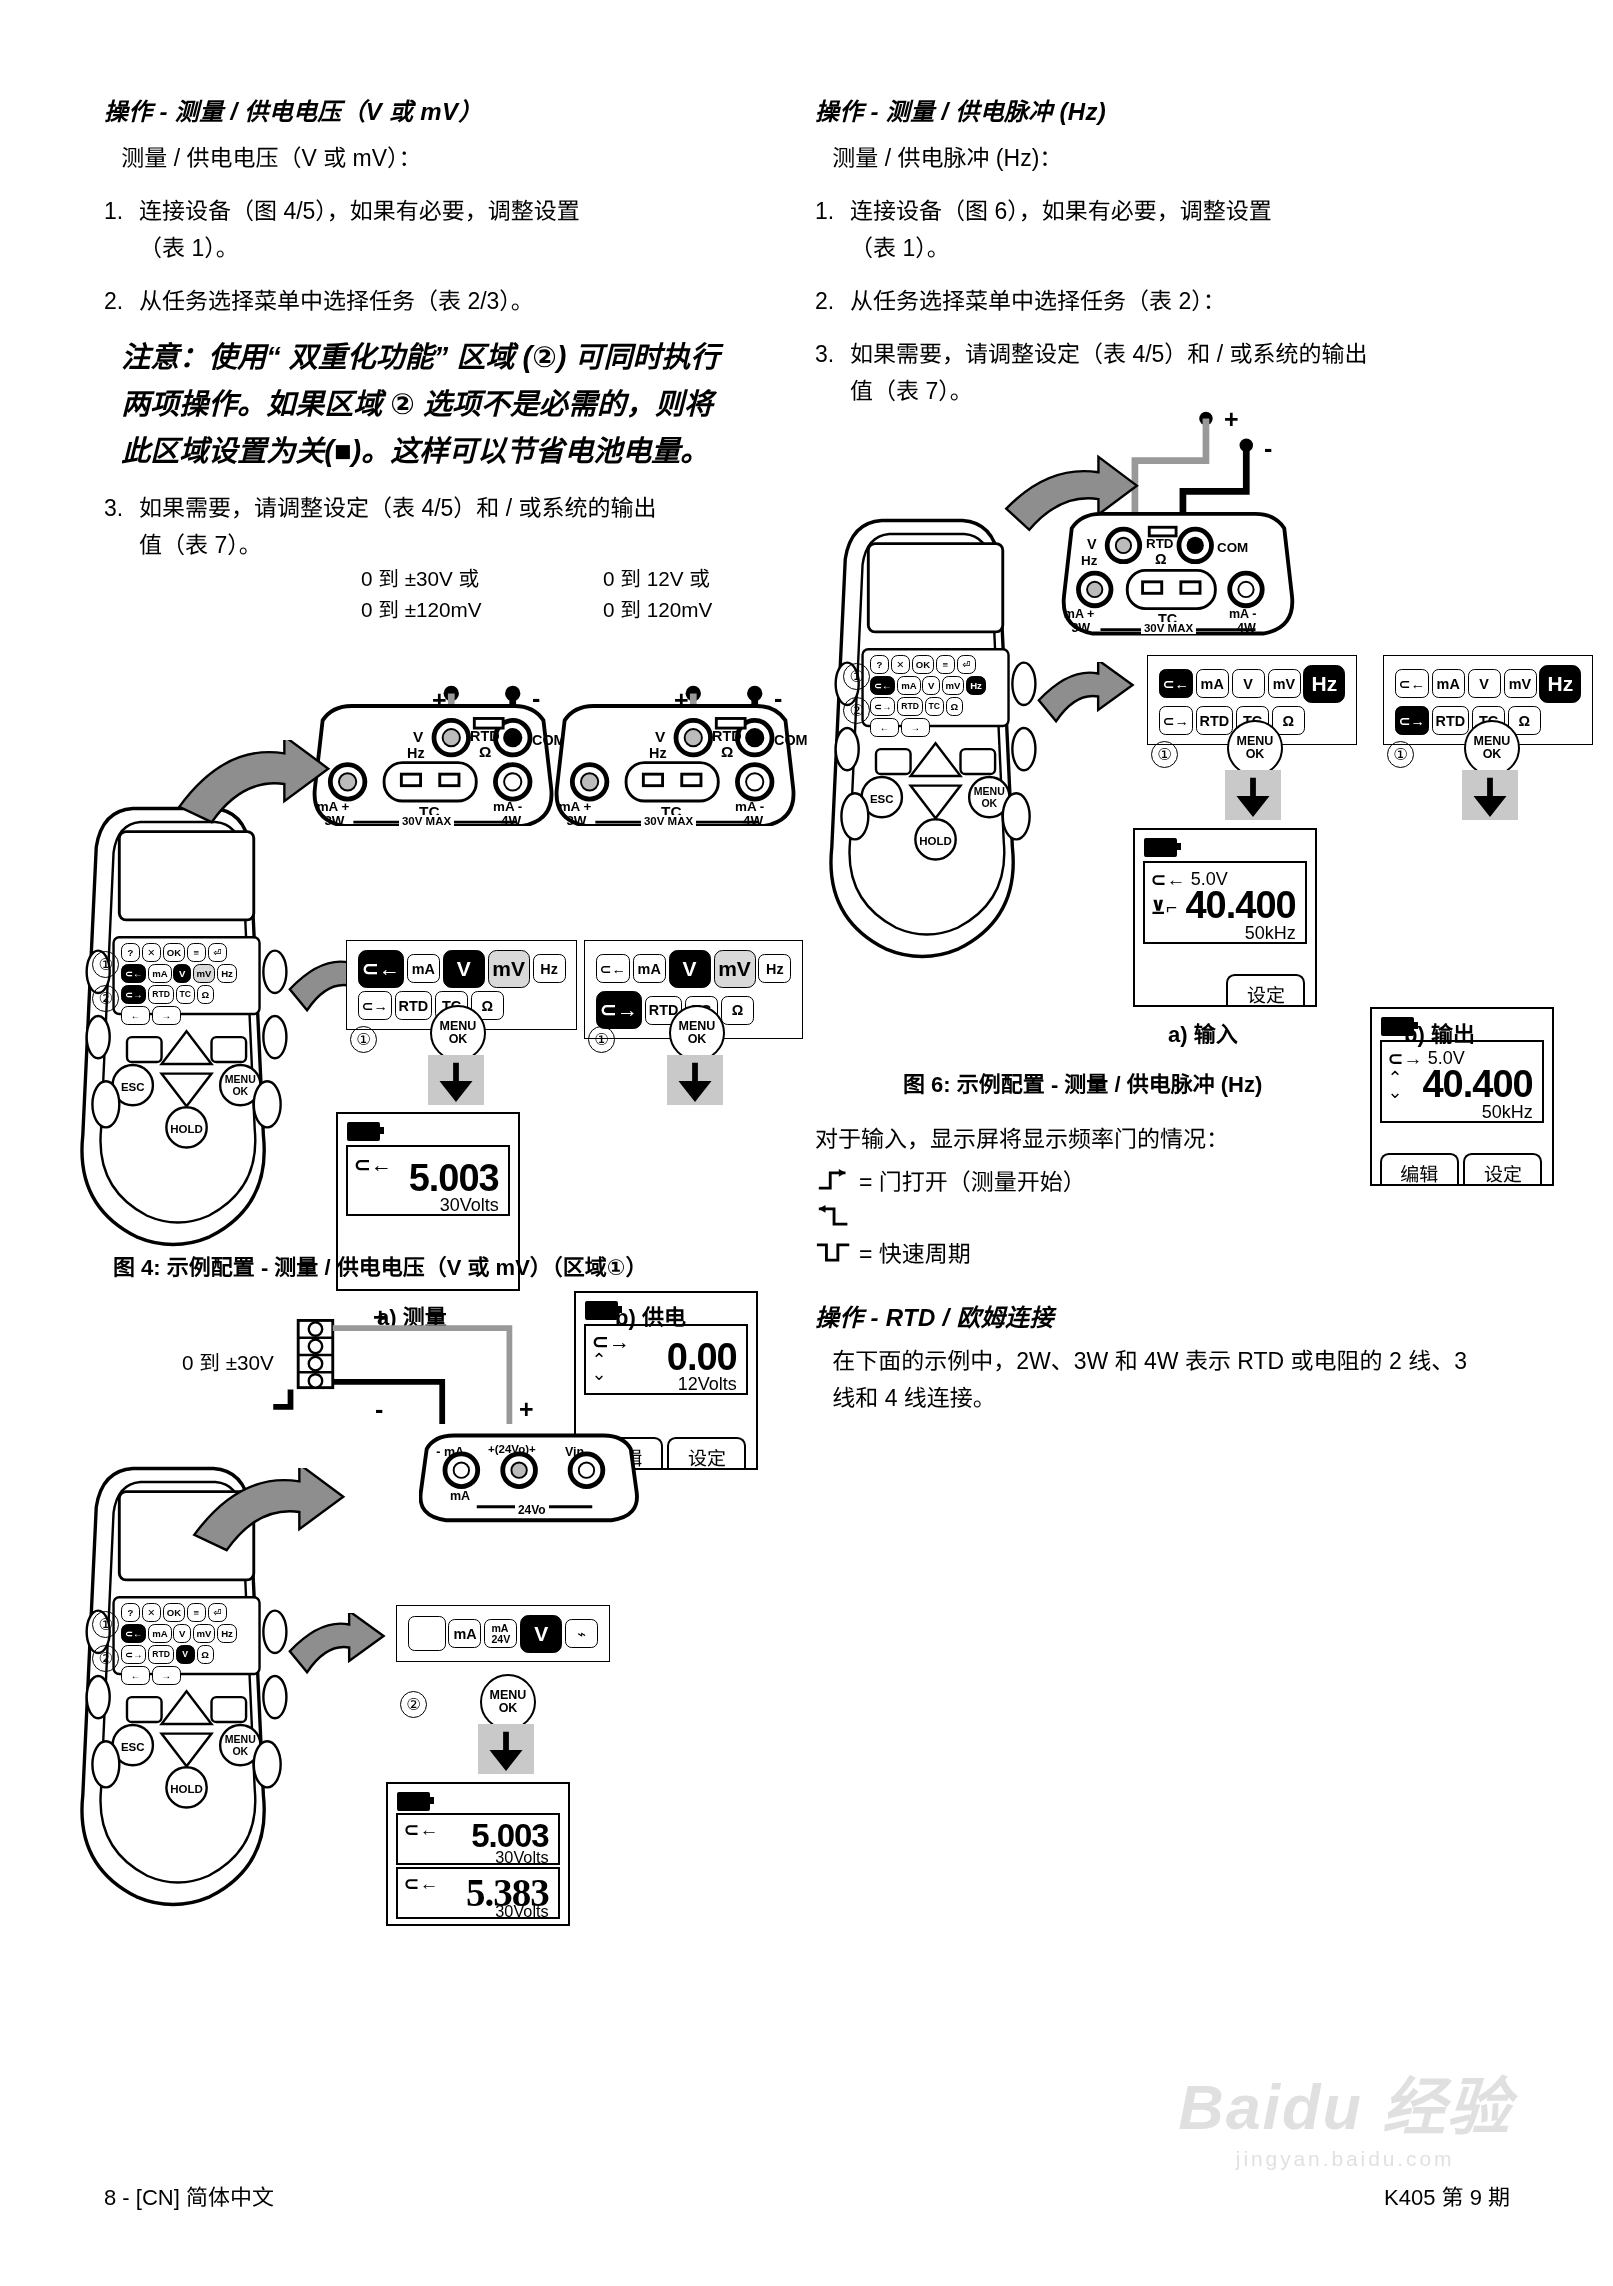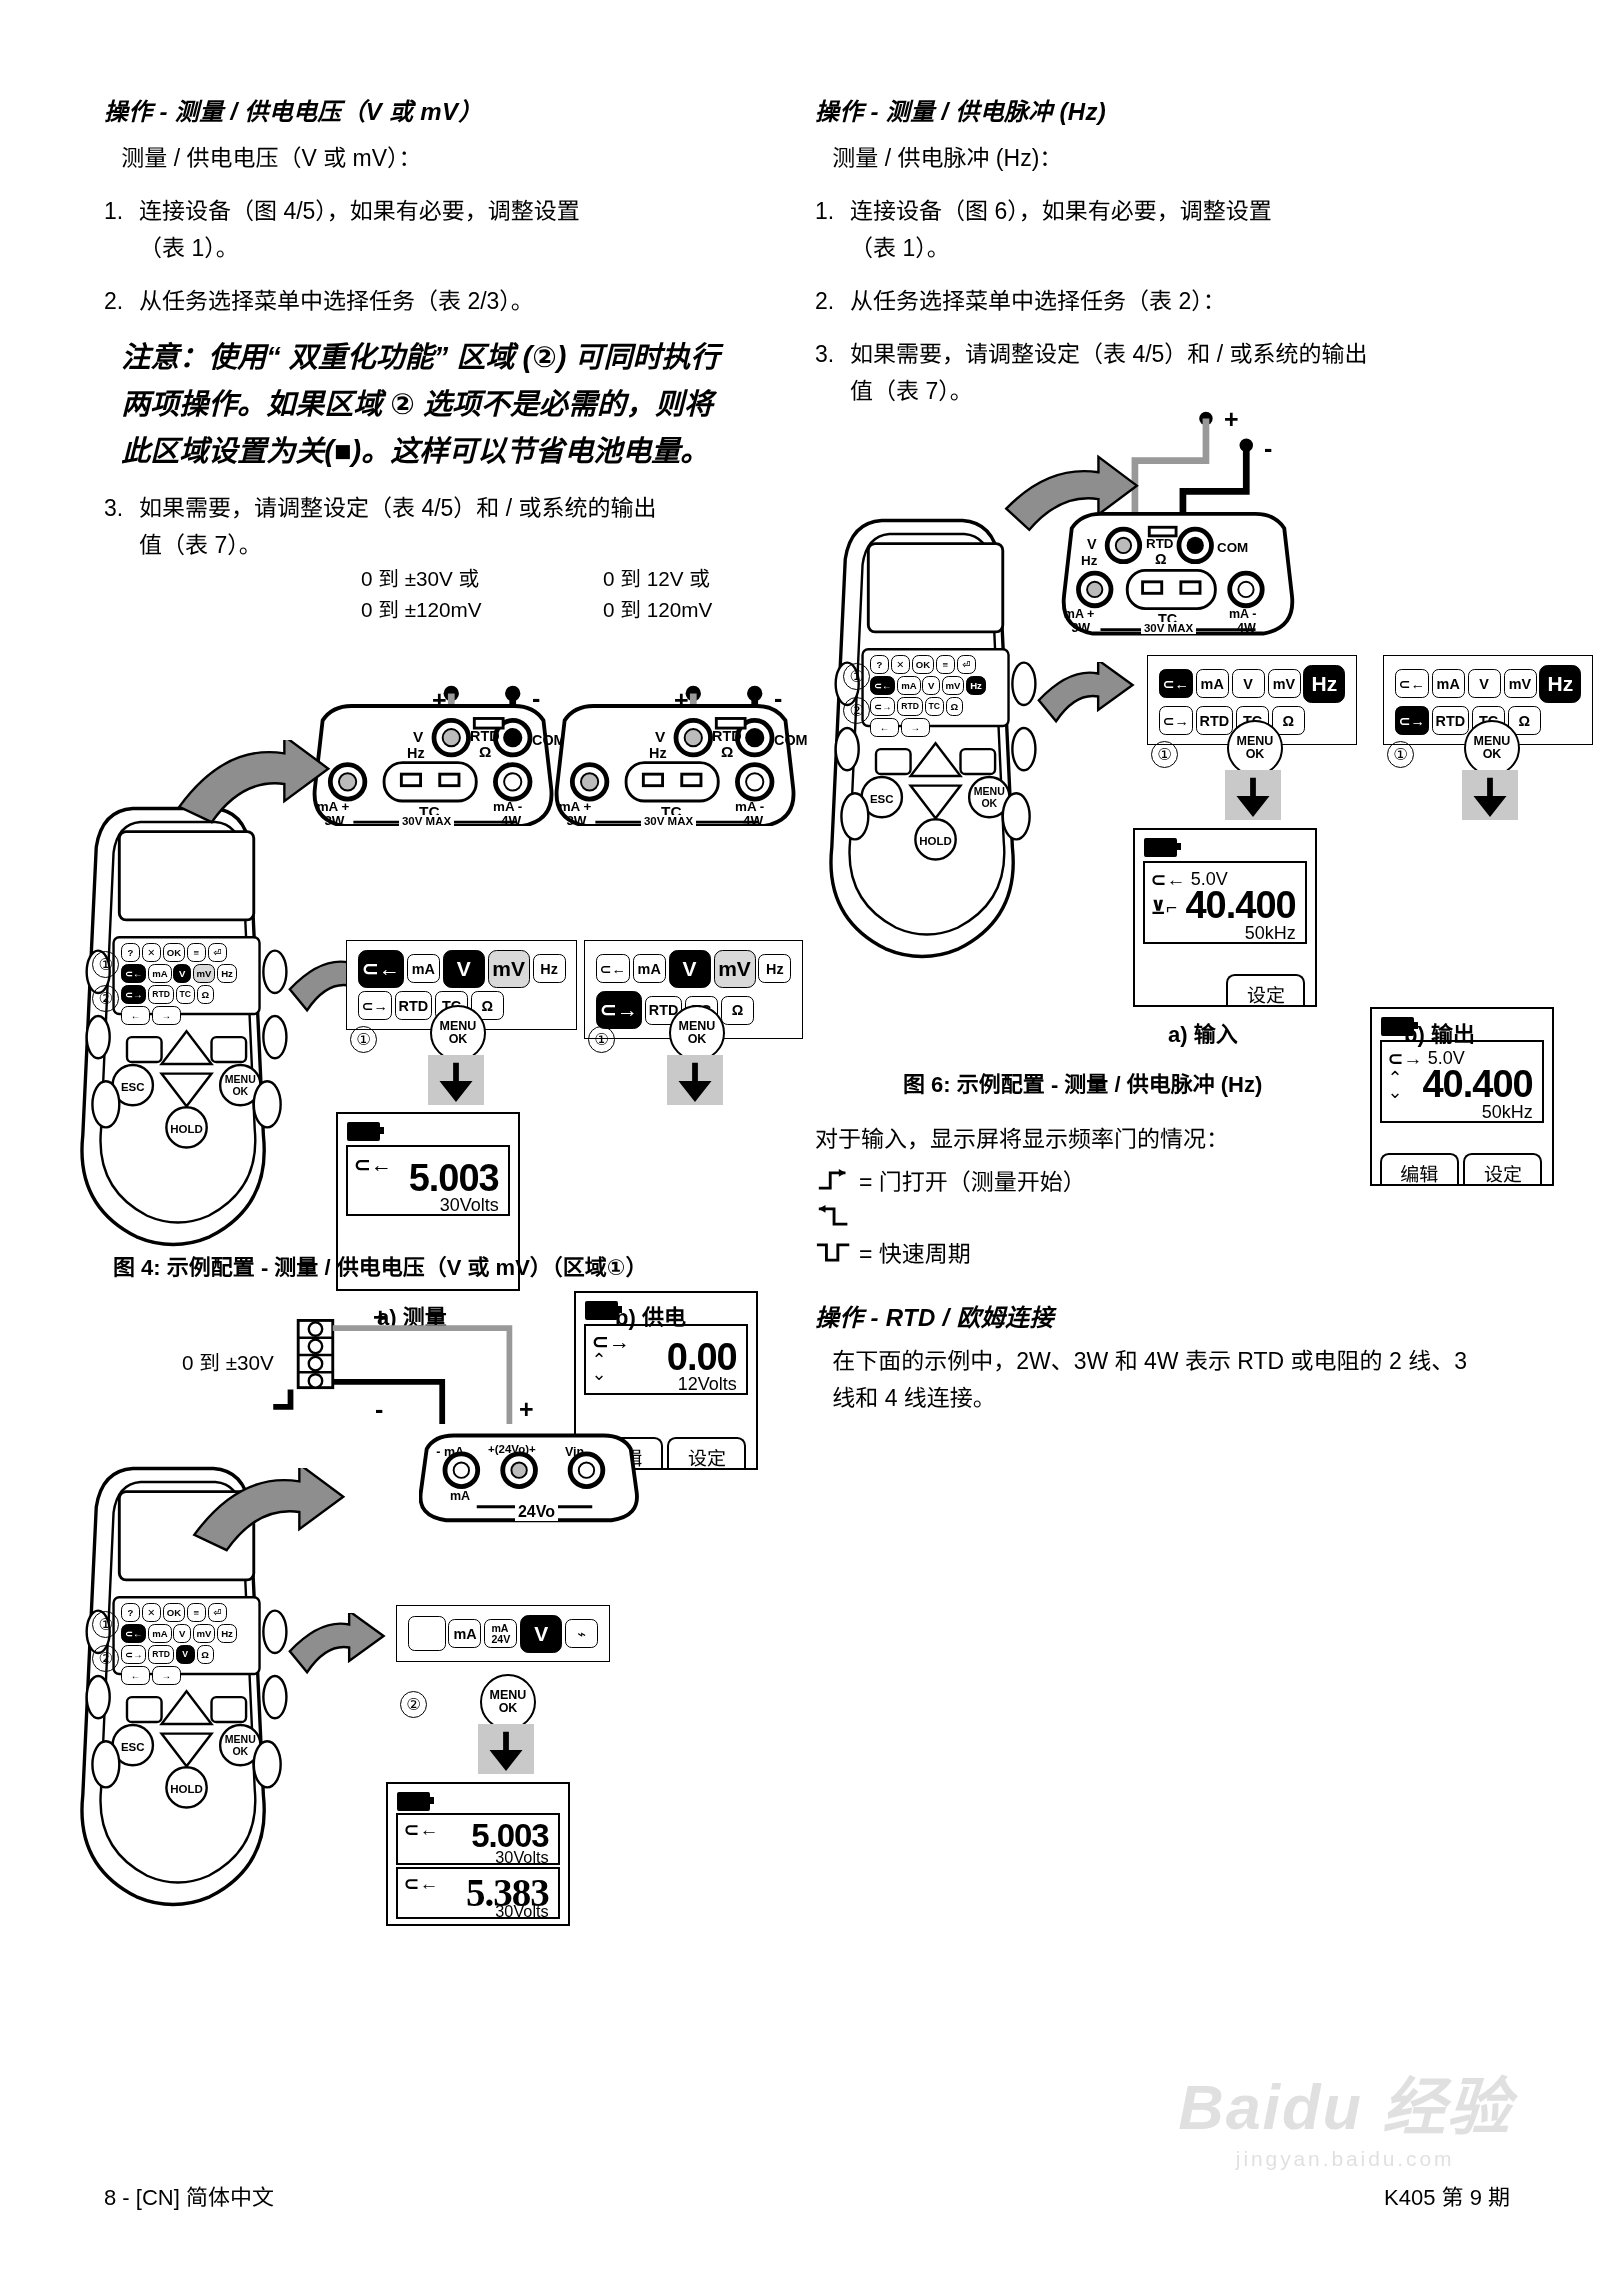--- a/index.html
+++ b/index.html
@@ -597,21 +597,21 @@
         <circle cx="104" cy="50" r="17" fill="#fff" stroke="#000" stroke-width="5"></circle>
           <circle cx="104" cy="50" r="8" fill="#bbb" stroke="#000" stroke-width="2"></circle>
         <circle cx="174" cy="50" r="17" fill="#fff" stroke="#000" stroke-width="5"></circle>
           <circle cx="174" cy="50" r="8" fill="#fff" stroke="#000" stroke-width="2"></circle>
         <path d="M60 88 L180 88" stroke="#000" stroke-width="3"></path>
       </svg>
       <div style="position:absolute;left:17.3px;top:23px;font-size:12.5px;font-weight:700;">- mA</div>
       <div style="position:absolute;left:69px;top:21px;font-size:11.5px;font-weight:700;">+(24Vo)+</div>
       <div style="position:absolute;left:146px;top:23px;font-size:12.5px;font-weight:700;">Vin</div>
       <div style="position:absolute;left:31px;top:67px;font-size:12.5px;font-weight:700;">mA</div>
-      <div style="position:absolute;left:96px;top:81px;font-size:16px;font-weight:700;background:#fff;padding:0 2.9px;">24Vo</div>
+      <div style="position:absolute;left:96px;top:81px;font-size:12px;font-weight:700;background:#fff;padding:0 2.9px;">24Vo</div>
     </div>
 
     <div style="position:absolute;left:-19px;top:150px;">
       <svg width="221" height="461" viewBox="0 0 230 480">
         <path d="M58 12 q-32 2 -38 40 l-14 300 q-8 74 56 106 q38 16 76 0 q64 -32 56 -106 l-14 -300 q-6 -38 -38 -40 z" fill="#fff" stroke="#000" stroke-width="3.5"></path>
         <path d="M66 26 q-24 2 -28 32 l-13 288 q-6 62 48 90 q32 14 64 0 q54 -28 48 -90 l-13 -288 q-4 -30 -28 -32 z" fill="#fff" stroke="#000" stroke-width="2.5"></path>
         <rect x="44" y="36" width="140" height="92" rx="7" fill="#fff" stroke="#000" stroke-width="3"></rect>
         <rect x="38" y="146" width="152" height="80" rx="6" fill="#fff" stroke="#000" stroke-width="2.5"></rect>
         <rect x="52" y="250" width="36" height="26" rx="5" fill="#fff" stroke="#000" stroke-width="2.5"></rect>
         <rect x="140" y="250" width="36" height="26" rx="5" fill="#fff" stroke="#000" stroke-width="2.5"></rect>

